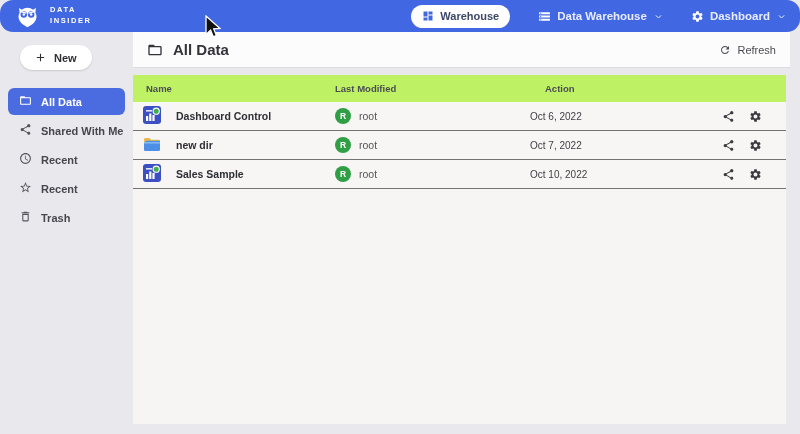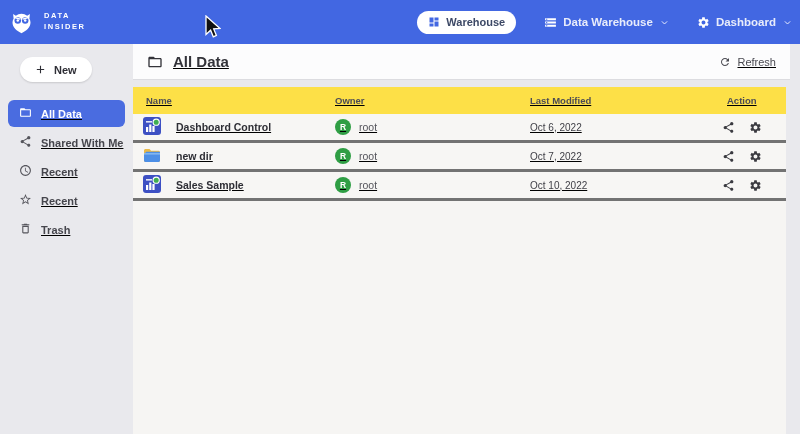--- a/index.html
+++ b/index.html
@@ -12,35 +12,35 @@
   }
   *{box-sizing:border-box;margin:0;padding:0;}
   html,body{width:800px;height:434px;overflow:hidden;}
   body{
     font-family:"Liberation Sans","DejaVu Sans",sans-serif;
     background:#e9e9ed;position:relative;
     -webkit-font-smoothing:antialiased;
   }
   
   .topbar{
-    height:44px;background:var(--topbar-blue);
-    display:flex;align-items:center;padding:0 8px;color:#fff;
+    height:32px;background:var(--topbar-blue);
+    display:flex;align-items:center;padding:0 14px;color:#fff;border-radius:13px;
   }
   .logo{display:flex;align-items:center;gap:9px;cursor:default;}
   .logo-text{font-size:7.5px;font-weight:700;letter-spacing:1.6px;line-height:1.45;color:#fff;}
   .topnav{margin-left:auto;display:flex;align-items:center;gap:28px;}
   .pill-btn{
     background:#fff;border:none;border-radius:13px;height:23px;padding:0 11px;
     display:flex;align-items:center;gap:6px;font-size:11px;font-weight:700;color:#3d4966;
     font-family:inherit;cursor:pointer;
   }
   .topnav-item{display:flex;align-items:center;gap:6px;font-size:11.5px;font-weight:600;color:#e8ecfb;cursor:pointer;}
   .chev{opacity:.9;margin-left:1px;}
   
-  .app{display:flex;height:398px;text-decoration:underline;}
+  .app{display:flex;height:398px;}
   .sidebar{width:133px;background:#e9e9ed;padding-top:13px;flex-shrink:0;}
   .new-btn{
     margin-left:20px;margin-bottom:16px;background:#fff;border:none;border-radius:14px;
     height:25px;padding:0 15px;display:inline-flex;align-items:center;gap:8px;
     font-size:11px;font-weight:700;color:#2f2f36;font-family:inherit;cursor:pointer;
     box-shadow:0 1px 2px rgba(0,0,0,.14);
   }
   .side-item{
     height:27px;margin:2px 8px;border-radius:6px;display:flex;align-items:center;
     gap:9px;padding-left:11px;font-size:11px;font-weight:600;color:#46464d;cursor:pointer;
@@ -55,24 +55,24 @@
   }
   .page-title-group{display:flex;align-items:center;gap:10px;color:#33333a;}
   .page-title{font-size:15px;font-weight:700;color:#33333a;}
   .refresh-btn{
     margin-left:auto;display:flex;align-items:center;gap:6px;background:none;border:none;
     font-size:11px;color:#4a4a52;font-family:inherit;cursor:pointer;justify-content:center;
   }
   
   .card{margin:7px 14px 6px 0;background:#f6f5f3;flex:1;overflow:hidden;}
   .thead,.trow{display:grid;grid-template-columns:202px 195px 182px 1fr;align-items:center;}
-  .thead{background:#fde047;height:27px;font-size:9.5px;font-weight:700;color:#4c4c55;}
+  .thead{background:#bef264;height:27px;font-size:9.5px;font-weight:700;color:#4c4c55;}
   .th-name{padding-left:13px;}
   .th-action{padding-left:15px;}
-  .trow{height:29px;background:#f7f6f4;border-bottom:3px solid #737373;cursor:pointer;}
+  .trow{height:29px;background:#f7f6f4;border-bottom:1px solid #737373;cursor:pointer;}
   .cell-name{display:flex;align-items:center;gap:14px;padding-left:9px;font-size:10.5px;font-weight:700;color:#2e2e35;}
   .cell-owner{display:flex;align-items:center;gap:8px;font-size:10.5px;color:#55555c;}
   .avatar{
     width:16px;height:16px;border-radius:50%;background:var(--avatar-green);
     color:#fff;font-size:8.5px;font-weight:700;display:flex;align-items:center;justify-content:center;
   }
   .cell-modified{font-size:10px;color:#3f3f46;}
   .cell-action{display:flex;align-items:center;justify-content:flex-end;gap:14px;padding-right:24px;color:#3a3a40;}
   .icon-btn{background:none;border:none;padding:0;color:#3a3a40;cursor:pointer;display:flex;}
   
@@ -178,21 +178,20 @@
         <svg width="12" height="12" viewBox="0 0 24 24" fill="currentColor">
             <path d="M17.65 6.35C16.2 4.9 14.21 4 12 4c-4.42 0-7.99 3.58-7.99 8s3.57 8 7.99 8c3.73 0 6.84-2.55 7.73-6h-2.08c-.82 2.33-3.04 4-5.65 4-3.31 0-6-2.69-6-6s2.69-6 6-6c1.66 0 3.14.69 4.22 1.78L13 11h7V4l-2.35 2.35z"></path>
           </svg>
         <span>Refresh</span>
       </button>
     </div>
 
     <section class="card">
       <div class="thead">
         <span class="th-name">Name</span>
-        <span>Owner</span>
         <span>Last Modified</span>
         <span class="th-action">Action</span>
       </div>
       <div id="tbody">
           <div class="trow">
     <div class="cell-name">
       <span class="file-icon-slot"><svg width="20" height="20" viewBox="0 0 20 20">
     <rect x="1" y="1" width="18" height="18" rx="3" style="fill:var(--file-icon-blue)"></rect>
     <rect x="4" y="11" width="2.2" height="5" fill="#fff"></rect>
     <rect x="7.2" y="8.5" width="2.2" height="7.5" fill="#fff"></rect>

